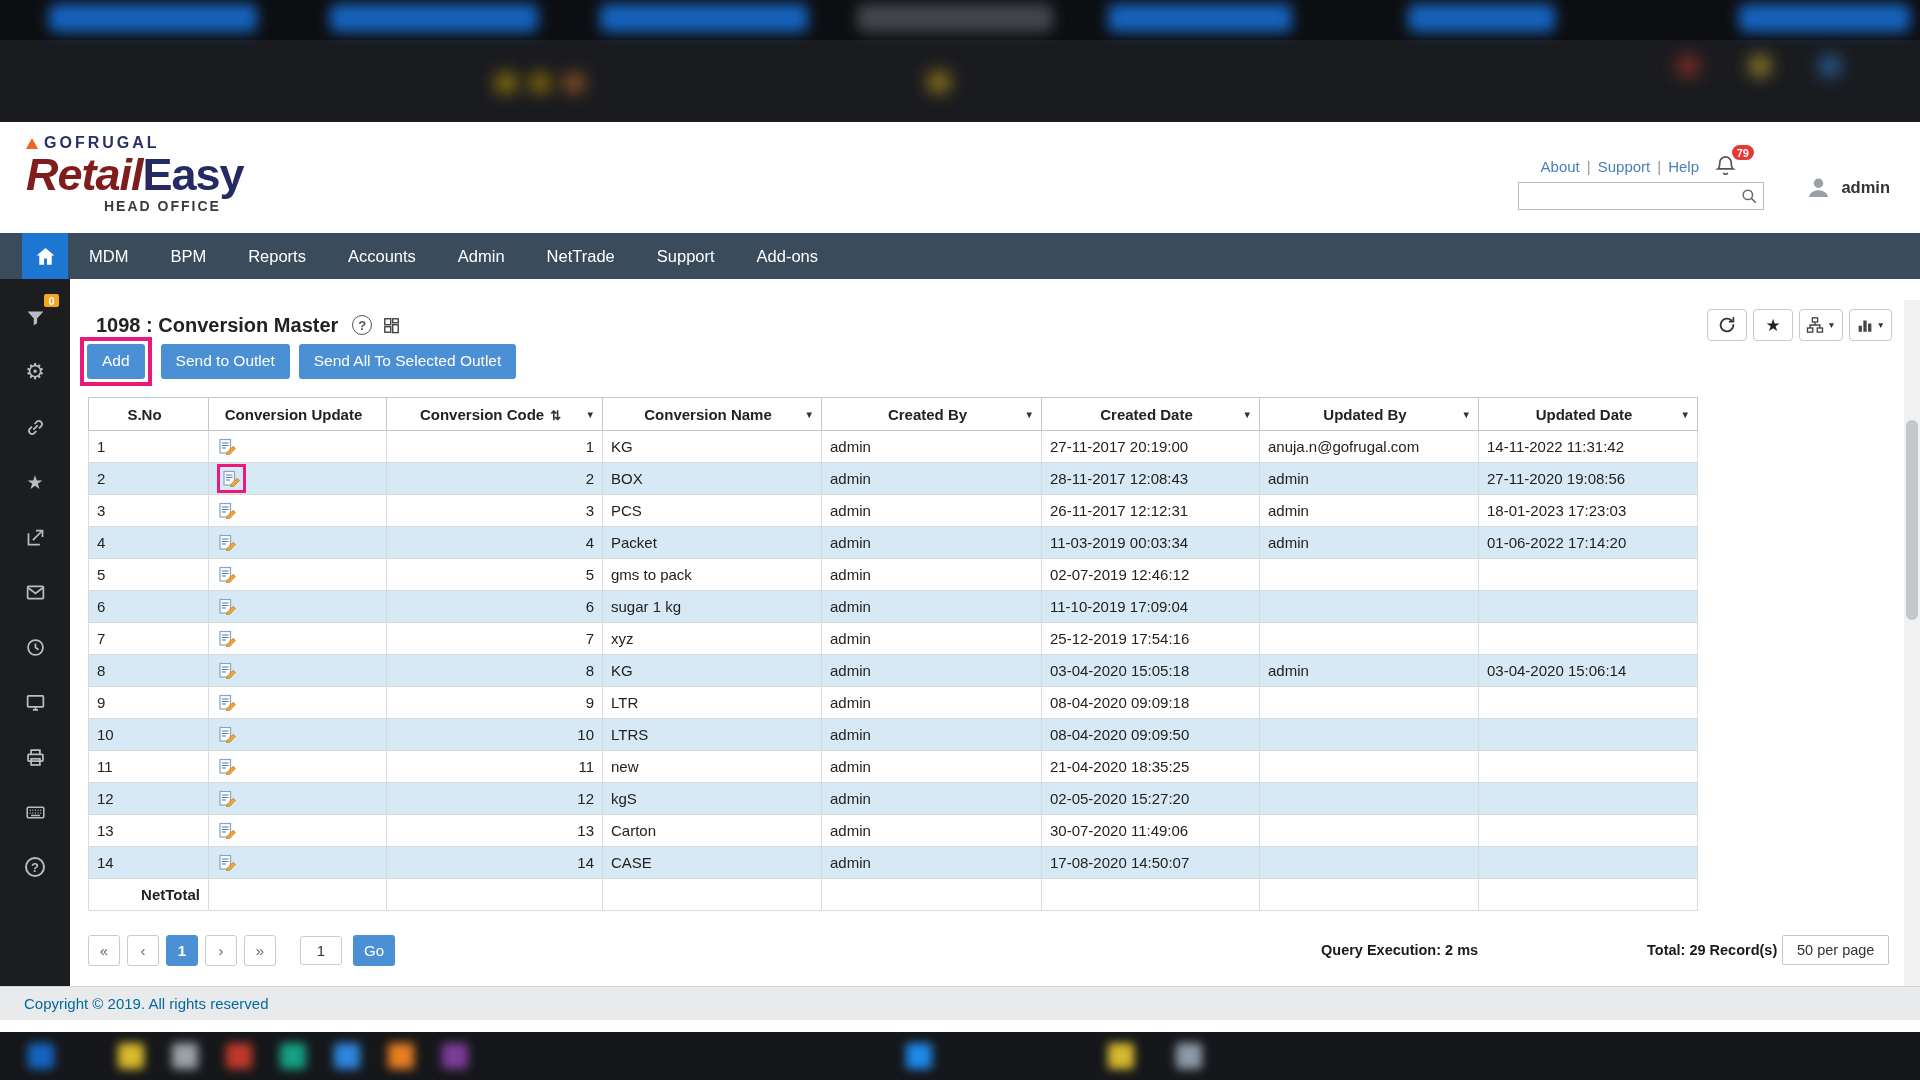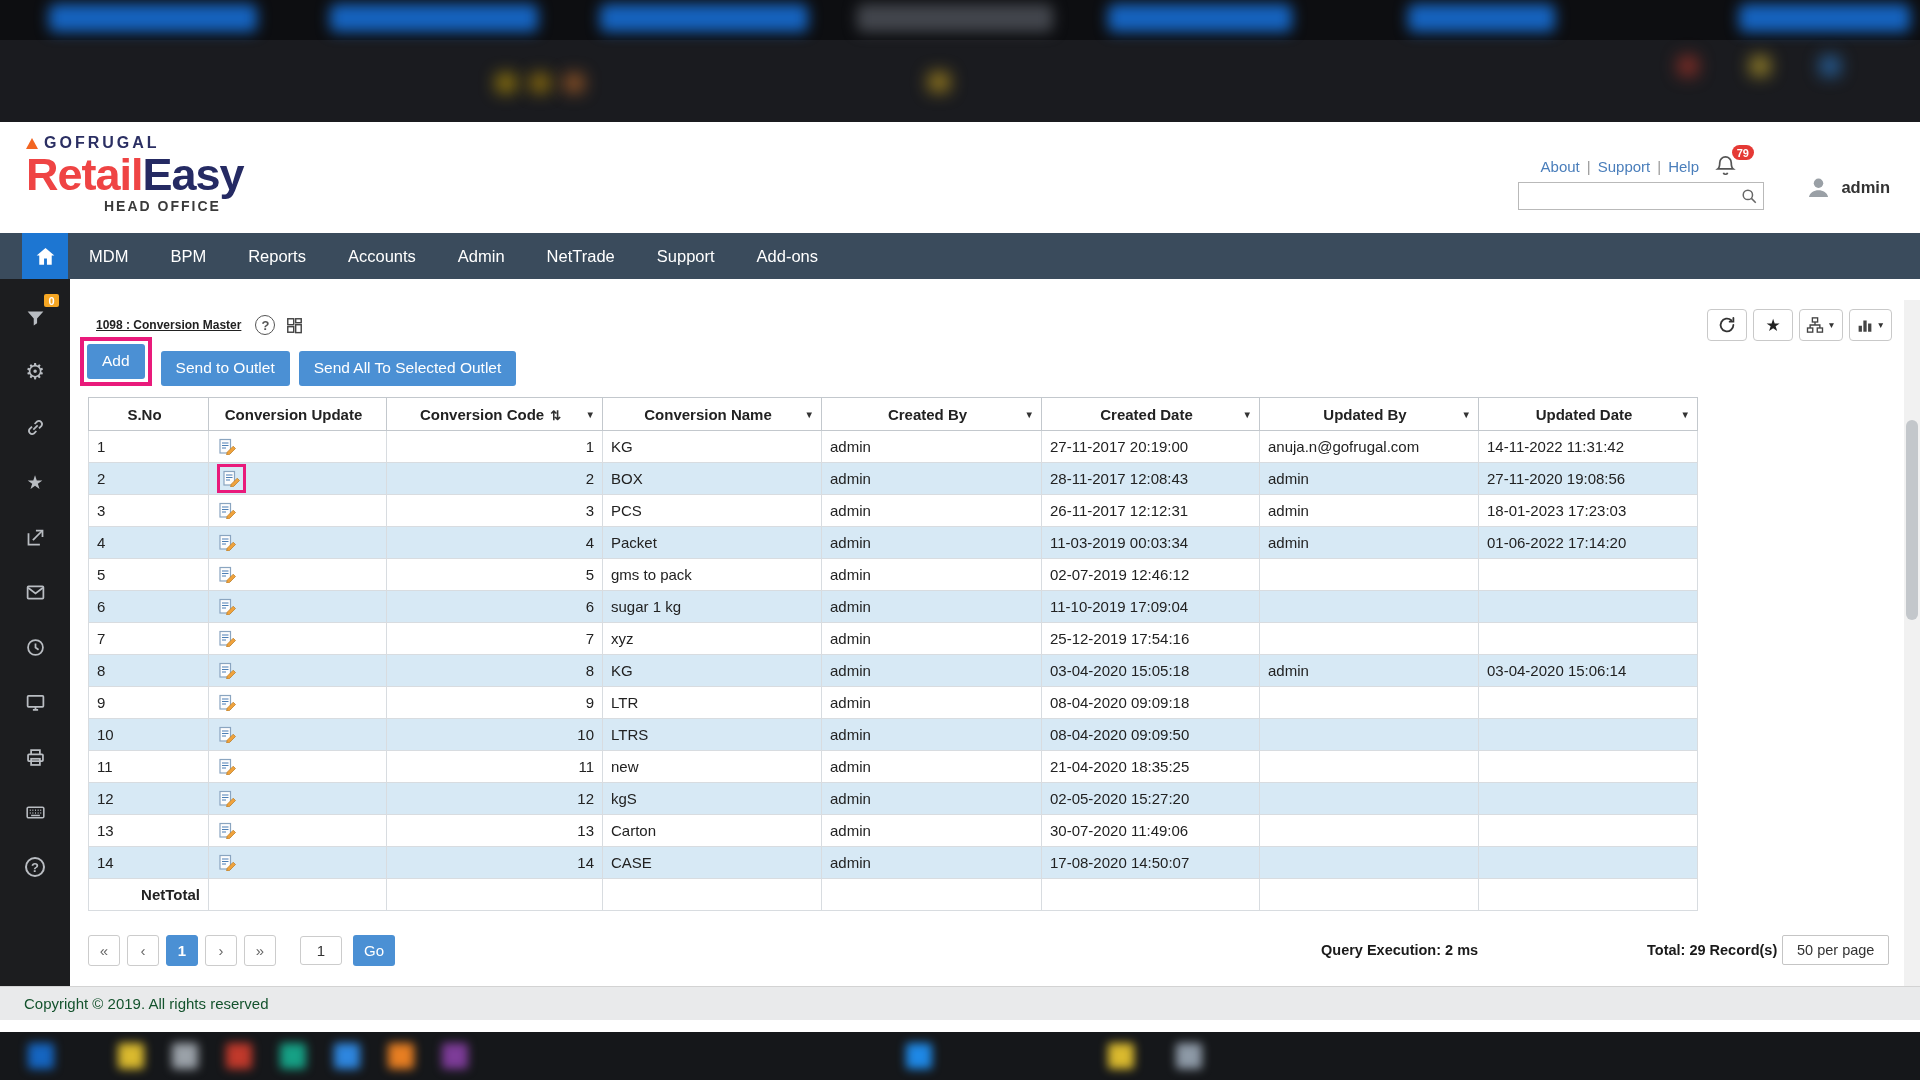--- a/index.html
+++ b/index.html
@@ -12,21 +12,21 @@
   .chrome-top .band { position:absolute; left:0; right:0; top:40px; height:82px; background:#1a1b1f; }
   .chrome-top .tab { position:absolute; top:4px; height:28px; border-radius:6px; background:#1664c0; filter:blur(7px); }
   .chrome-top .blob { position:absolute; border-radius:4px; filter:blur(9px); }
 
   
   .app-header { position:relative; height:111px; background:#fff; }
   .logo { position:absolute; left:26px; top:12px; }
   .logo-top { font-size:16px; font-weight:bold; letter-spacing:3px; color:#2b2f63; display:flex; align-items:center; gap:6px; }
   .logo-mark { width:0; height:0; border-left:6px solid transparent; border-right:6px solid transparent; border-bottom:11px solid #f26522; display:inline-block; }
   .logo-main { font-size:45px; font-weight:bold; line-height:46px; letter-spacing:-1px; }
-  .logo-main .red { color:#ef4444; } .logo-main .navy { color:#252a63; }
+  .logo-main .red { color:#7f1d1d;font-style:italic; } .logo-main .navy { color:#252a63; }
   .logo-sub { font-size:14px; font-weight:bold; color:#3a3a3a; letter-spacing:2px; margin-left:78px; }
   .header-links { position:absolute; top:36px; right:221px; font-size:15px; color:#999; display:flex; align-items:center; gap:7px; }
   .header-links a { color:#4a7ebb; text-decoration:none; cursor:pointer; }
   .bell { position:absolute; top:32px; right:182px; width:24px; height:24px; cursor:pointer; }
   .bell svg { width:23px; height:23px; }
   .bell .badge { position:absolute; top:-9px; right:-16px; background:#e53935; color:#fff; font-size:11px; font-weight:bold; border-radius:9px; padding:1.5px 5px; line-height:1.1; }
   .user { position:absolute; top:52px; right:30px; display:flex; align-items:center; gap:9px; font-size:16.5px; font-weight:bold; color:#333; cursor:pointer; }
   .user svg { width:27px; height:27px; }
   .search { position:absolute; top:60px; right:156px; width:246px; height:28px; border:1px solid #b9b9b9; background:#fff; }
   .search input { width:100%; height:100%; border:0; outline:none; padding:0 30px 0 8px; font-size:14px; font-family:inherit; }
@@ -45,31 +45,31 @@
   .sidebar { width:70px; background:#1c1d1f; display:flex; flex-direction:column; align-items:center; padding-top:23px; gap:25px; flex:0 0 70px; }
   .side-item { position:relative; width:30px; height:30px; display:flex; align-items:center; justify-content:center; color:#b9bdc2; cursor:pointer; }
   .side-item svg { width:21px; height:21px; }
   .side-item .uni { font-size:22px; line-height:1; }
   .side-item .q { border:2px solid #b9bdc2; border-radius:50%; width:20px; height:20px; display:flex; align-items:center; justify-content:center; font-size:13px; font-weight:bold; }
   .side-badge { position:absolute; top:-8px; right:-9px; background:#f5a623; color:#fff; font-size:11px; font-weight:bold; padding:0.5px 4.5px; border-radius:2px; }
 
   .content { flex:1; position:relative; background:#fff; }
 
   .title-row { position:absolute; top:30px; left:26px; right:0; height:32px; display:flex; align-items:center; }
-  .page-title { font-size:12px; font-weight:bold; color:#222;text-decoration:underline; }
+  .page-title { font-size:20px; font-weight:bold; color:#222; }
   .help-circle { margin-left:14px; width:20px; height:20px; border:1.6px solid #555; border-radius:50%; color:#555; font-size:13px; font-weight:bold; display:flex; align-items:center; justify-content:center; cursor:pointer; }
   .grid-ico { margin-left:10px; width:19px; height:19px; cursor:pointer; }
   .grid-ico svg { width:19px; height:19px; }
   .toolbar { position:absolute; right:28px; top:0; display:flex; gap:6px; }
   .tool-btn { min-width:40px; height:32px; border:1px solid #c9c9c9; border-radius:4px; background:#fff; display:flex; align-items:center; justify-content:center; gap:3px; cursor:pointer; padding:0 6px; }
   .tool-btn svg { width:18px; height:18px; }
   .tool-btn .star-glyph { font-size:17px; color:#222; line-height:1; }
   .tool-btn .mini-caret { font-size:8.5px; color:#333; }
 
-  .actions-row { position:absolute; top:58px; left:10px; display:flex; align-items:flex-end; gap:9px; }
+  .actions-row { position:absolute; top:58px; left:10px; display:flex; align-items:center; gap:9px; }
   .annotation { border:4px solid #e91a7b; padding:3px; display:inline-block; line-height:0; }
   .btn { background:#4b90d4; color:#fff; border:0; border-radius:3px; font-size:15.5px; padding:8px 15px; cursor:pointer; font-family:inherit; line-height:1.2; white-space:nowrap; }
 
   
   table.grid { position:absolute; top:118px; left:18px; width:1609px; border-collapse:collapse; table-layout:fixed; }
   table.grid th { height:33px; border:1px solid #c3c8cd; font-size:15px; font-weight:bold; color:#222; text-align:center; background:#fff; position:relative; padding:0 16px 0 8px; white-space:nowrap; }
   table.grid th .caret { position:absolute; right:7px; top:50%; transform:translateY(-50%); font-size:9.5px; color:#333; cursor:pointer; }
   table.grid th .sort { font-size:13px; margin-left:6px; color:#333; cursor:pointer; }
   table.grid td { height:32px; border:1px solid #d8dce0; font-size:15px; color:#222; padding:0 8px; white-space:nowrap; overflow:hidden; background:#fff; }
   table.grid tr.alt td { background:#d7e9f5; }
@@ -86,21 +86,21 @@
   .pager-row { position:absolute; top:655px; left:18px; width:1804px; height:32px; display:flex; align-items:center; }
   .pg-btn { width:32px; height:31px; border:1px solid #ccc; background:#fff; color:#666; font-size:15px; border-radius:3px; margin-right:7px; display:flex; align-items:center; justify-content:center; cursor:pointer; }
   .pg-btn.active { background:#4b90d4; border-color:#4b90d4; color:#fff; font-weight:bold; }
   .pg-input { width:42px; height:29px; border:1px solid #ccc; border-radius:3px; margin-left:17px; text-align:center; font-size:15px; color:#333; font-family:inherit; }
   .go-btn { margin-left:11px; background:#4b90d4; color:#fff; border:0; border-radius:3px; height:31px; padding:0 11px; font-size:15px; cursor:pointer; font-family:inherit; }
   .q-exec { position:absolute; left:1233px; font-size:14.5px; font-weight:bold; color:#1a1a1a; }
   .total-rec { position:absolute; left:1559px; font-size:14.5px; font-weight:bold; color:#1a1a1a;text-align:right; }
   .per-page { position:absolute; left:1694px; border:1px solid #c5c5c5; border-radius:2px; background:#fff; padding:6px 14px; font-size:14.5px; color:#333; cursor:pointer; white-space:nowrap; }
 
   
-  .footer { height:34px; background:#e9eaeb; border-top:1px solid #d3d3d3; font-size:15px; color:#14532d; line-height:33px; padding-left:24px; }
+  .footer { height:34px; background:#e9eaeb; border-top:1px solid #d3d3d3; font-size:15px; color:#0369a1; line-height:33px; padding-left:24px; }
   .spacer-white { height:12px; background:#fff; }
   .chrome-bottom { position:relative; height:48px; background:#15171a; overflow:hidden; }
   .chrome-bottom .tile { position:absolute; top:11px; width:26px; height:26px; border-radius:3px; filter:blur(5px); }
 
   
   .page-scrollbar { position:absolute; right:0; top:300px; width:16px; height:686px; background:#f1f1f1; }
   .page-scrollbar .thumb { position:absolute; top:120px; left:2px; width:12px; height:200px; background:#c3c7cb; border-radius:6px; }
 </style>
 </head>
 <body>

